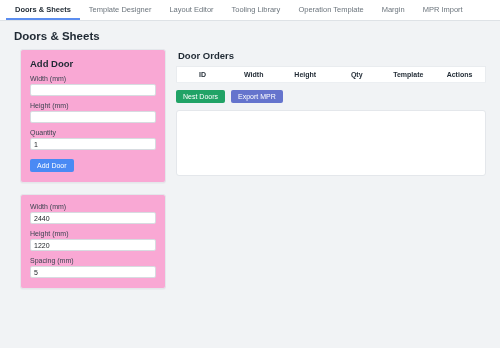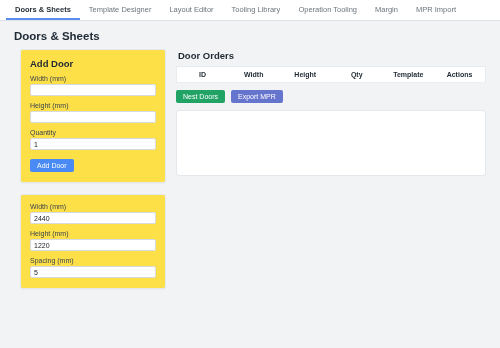--- a/index.html
+++ b/index.html
@@ -63,21 +63,21 @@
     width: 146px;
     flex: none;
   }
   .col-right {
     flex: 1;
     min-width: 0;
   }
 
   
   .card {
-    background: #fde047;
+    background: #f9a8d4;
     border: 1px solid #e4e7eb;
     border-radius: 3px;
     padding: 8px 9px 10px 9px;
     box-sizing: border-box;
     box-shadow: 0 1px 1px rgba(16,24,40,0.03);
   }
   .card + .card { margin-top: 11px; }
   .card-title {
     font-size: 9.5px;
     font-weight: bold;
@@ -166,21 +166,21 @@
   }
 </style>
 </head>
 <body>
 
 <div class="tabbar">
   <div class="tab active">Doors &amp; Sheets</div>
   <div class="tab">Template Designer</div>
   <div class="tab">Layout Editor</div>
   <div class="tab">Tooling Library</div>
-  <div class="tab">Operation Tooling</div>
+  <div class="tab">Operation Template</div>
   <div class="tab">Margin</div>
   <div class="tab">MPR Import</div>
 </div>
 
 <div class="page-title">Doors &amp; Sheets</div>
 
 <div class="layout">
 
   <div class="col-left">
 

